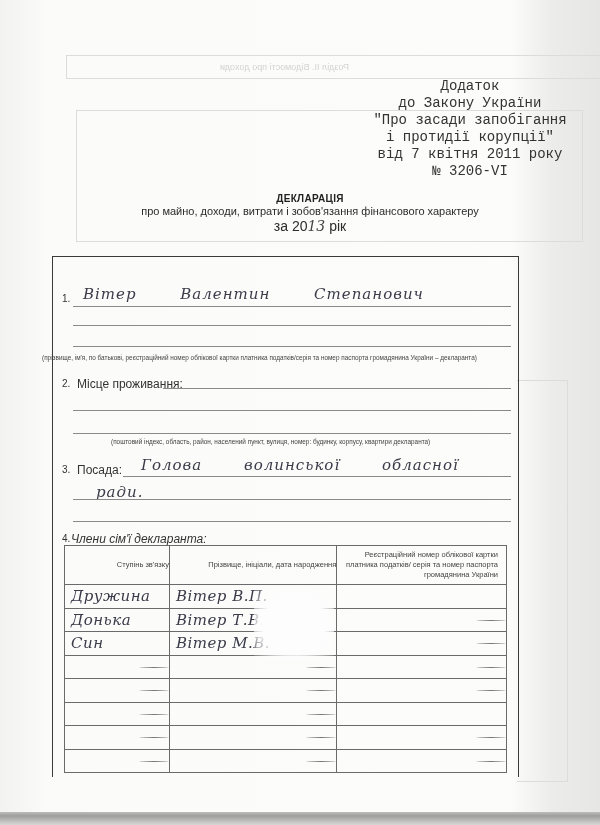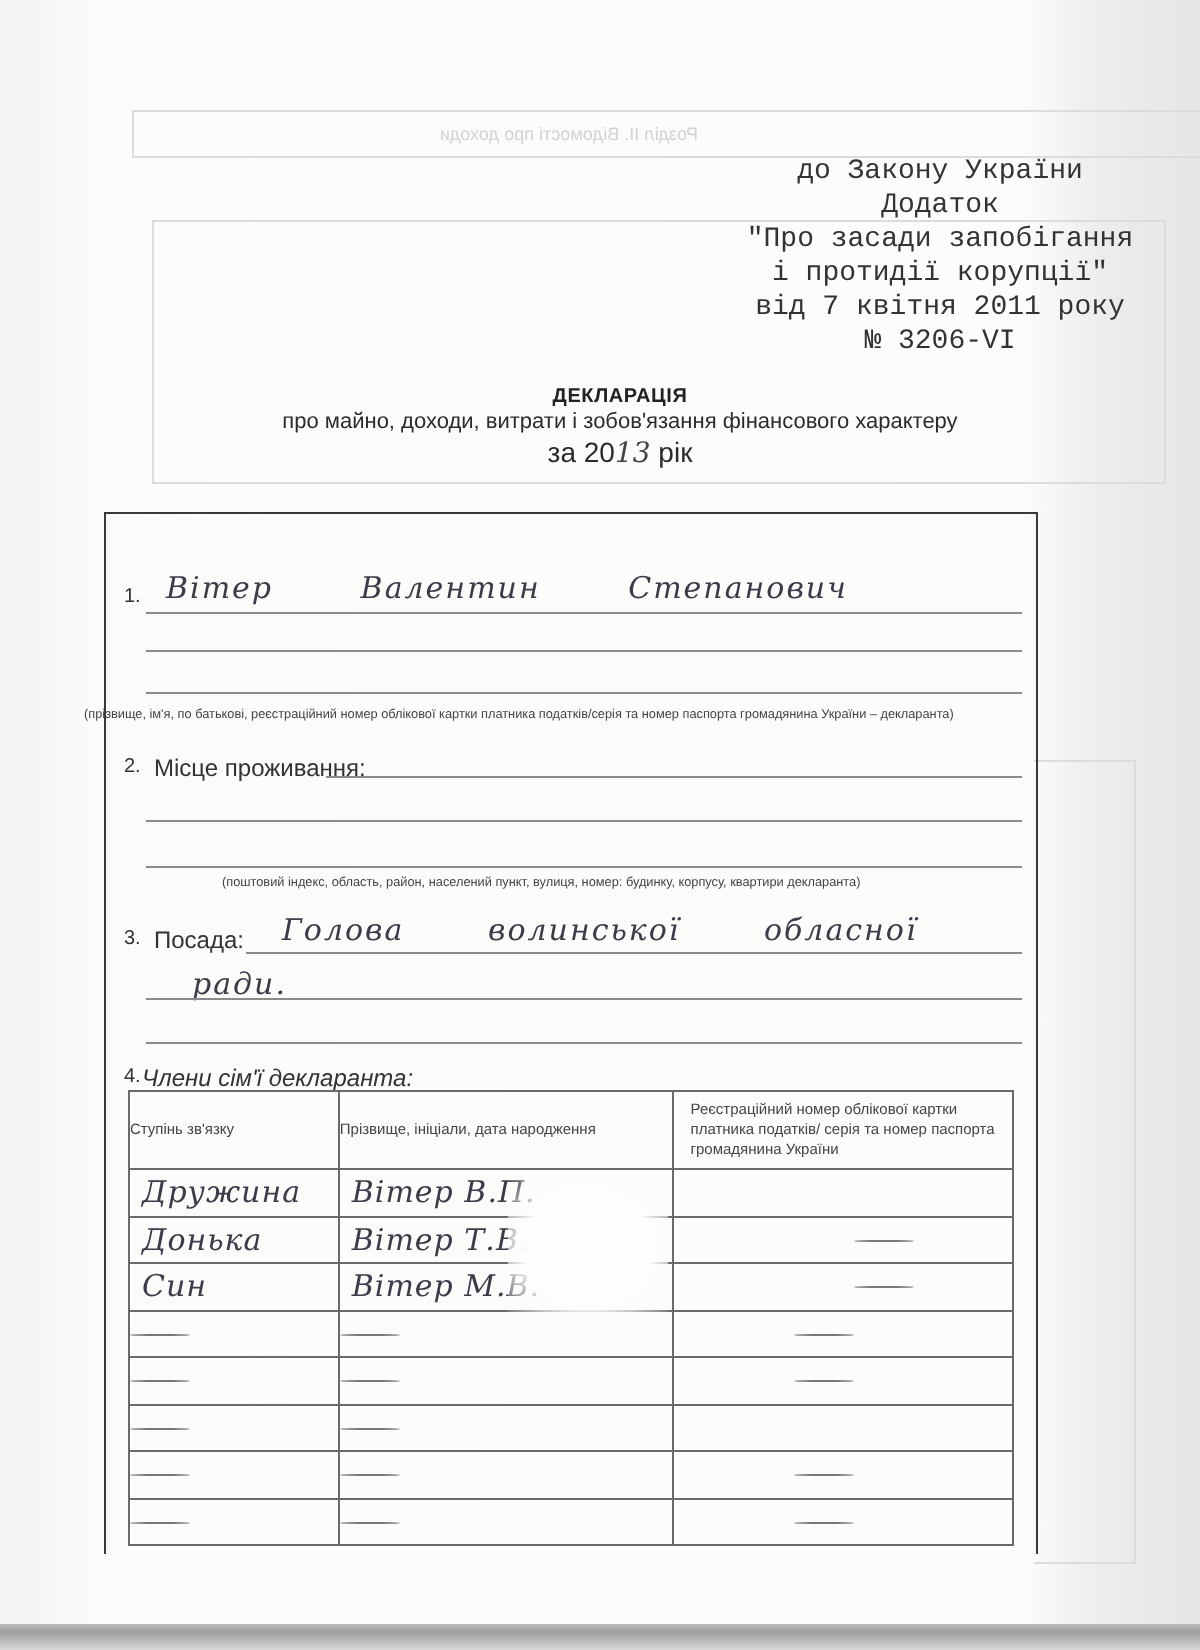--- a/index.html
+++ b/index.html
@@ -51,21 +51,21 @@
     position:absolute; font-family:"DejaVu Serif", serif; font-style:italic;
     color:#3b3b4a; font-size:15px; letter-spacing:1px; white-space:nowrap;
   }
   .hw.big { font-size:15px; }
 
   table.fam {
     position:absolute; left:11px; top:288px; width:443px;
     border-collapse:collapse; font-size:7.5px; color:#444;
   }
   table.fam td, table.fam th {
-    border:1px solid #6a6a6a; padding:0; text-align:left; vertical-align:middle;
+    border:1px solid #6a6a6a; padding:0; text-align:right; vertical-align:middle;
   }
   table.fam th { font-weight:normal; height:38px; line-height:10px; }
   table.fam td { height:22.5px; position:relative; }
   table.fam td.hwc {
     font-family:"DejaVu Serif", serif; font-style:italic; font-size:15px;
     color:#3b3b4a; text-align:left; padding-left:6px; letter-spacing:.5px;
   }
   .dash { display:inline-block; width:30px; border-top:1.2px solid #777; border-radius:50%; vertical-align:middle; }
   .redact {
     position:absolute; left:254px; top:588px; width:80px; height:72px;
@@ -76,22 +76,22 @@
 <body>
 
 <div class="page">
 
   <div class="ghost-box" style="left:66px;top:55px;width:560px;height:22px;"></div>
   <div class="ghost" style="left:220px;top:62px;transform:scaleX(-1);">Розділ II. Відомості про доходи</div>
   <div class="ghost-box" style="left:76px;top:110px;width:505px;height:130px;"></div>
   <div class="ghost-box" style="left:517px;top:380px;width:50px;height:400px;border-left:none;"></div>
 
   <div class="annex">
+    <div>Додаток</div>
     <div>до Закону України</div>
-    <div>Додаток</div>
     <div>"Про засади запобігання</div>
     <div>і протидії корупції"</div>
     <div>від 7 квітня 2011 року</div>
     <div>№ 3206-VI</div>
   </div>
 
   <div class="title">
     <div class="t1">ДЕКЛАРАЦІЯ</div>
     <div class="t2">про майно, доходи, витрати і зобов'язання фінансового характеру</div>
     <div class="t3">

